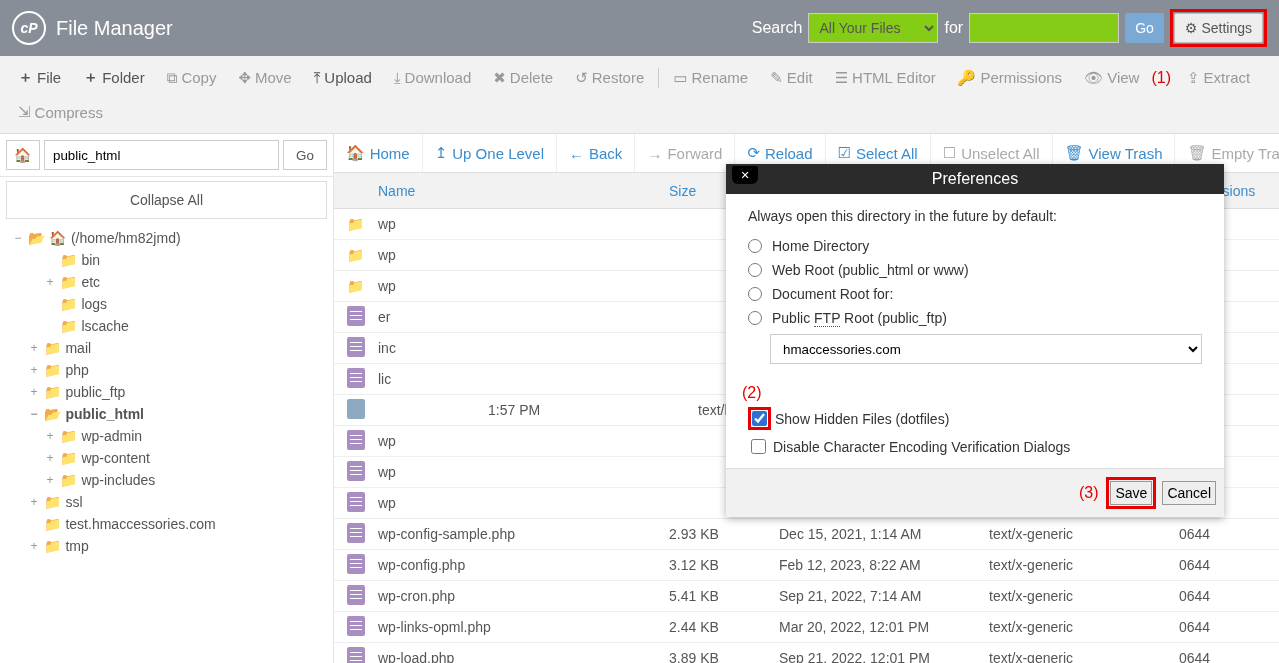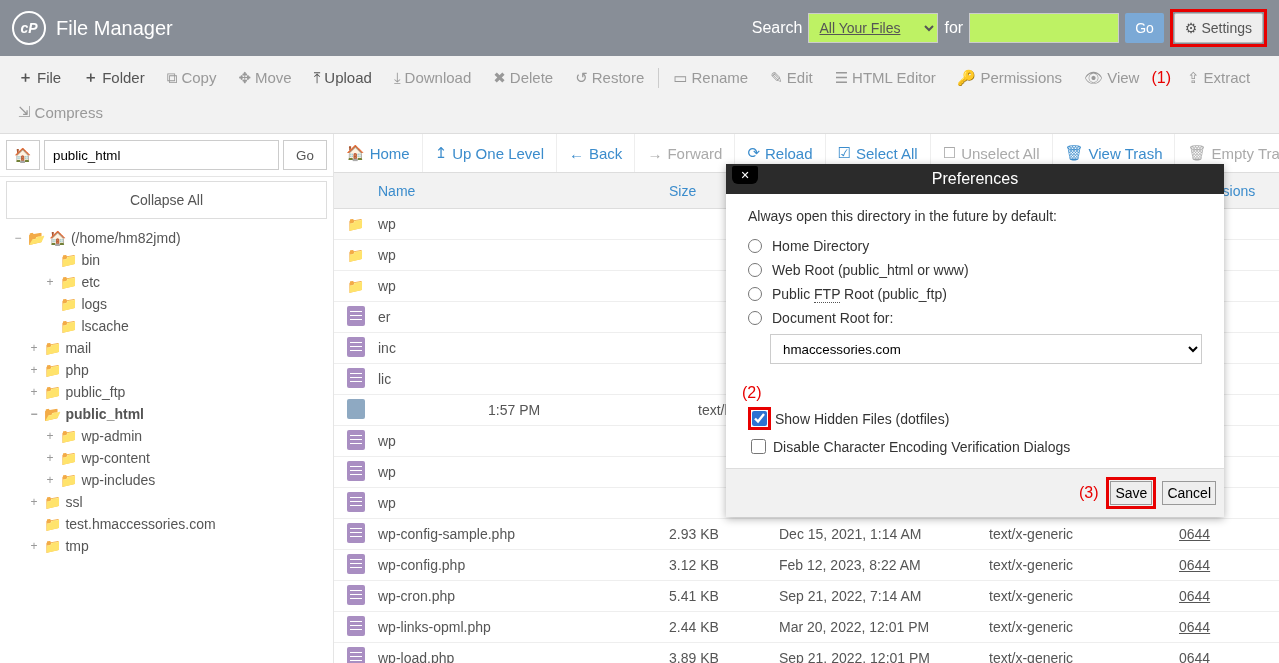--- a/index.html
+++ b/index.html
@@ -3,21 +3,21 @@
 <meta charset="utf-8">
 <style>
 * { box-sizing: border-box; margin: 0; padding: 0; }
 body { font-family: -apple-system, "Helvetica Neue", Arial, sans-serif; font-size: 14px; color: #333; background: #fff; overflow: hidden; }
 
 
 .topbar { background: #888e97; color: #fff; height: 56px; display: flex; align-items: center; padding: 0 12px; }
 .brand { display: flex; align-items: center; gap: 10px; font-size: 20px; font-weight: 300; }
 .brand-icon { width: 34px; height: 34px; border: 2px solid #fff; border-radius: 50%; display: flex; align-items: center; justify-content: center; font-weight: bold; font-size: 14px; font-style: italic; }
 .search-area { margin-left: auto; display: flex; align-items: center; gap: 6px; font-size: 16px; }
-.search-area select, .search-area input { height: 30px; border: 1px solid #ccc; padding: 2px 6px; font-size: 14px; background:#bef264; color:#555;text-decoration:underline; }
+.search-area select, .search-area input { height: 30px; border: 1px solid #ccc; padding: 2px 6px; font-size: 14px; background:#84cc16; color:#555; }
 .search-area select { width: 130px; }
 .search-area input { width: 150px; }
 .btn-go { background: #7ba9d6; color: #fff; border: none; height: 30px; padding: 0 10px; font-size: 14px; cursor: pointer; border-radius:2px; }
 .btn-settings { background: #eee; color: #555; border: 1px solid #bbb; height: 30px; padding: 0 10px; font-size: 14px; display: flex; align-items: center; gap: 4px; cursor: pointer; border-radius:2px; }
 
 
 .anno-box { border: 3px solid #e80000; position: relative; }
 .anno-num { position: absolute; color: #e80000; font-size: 16px; font-weight: 500; }
 
 
@@ -57,21 +57,21 @@
 .thead .c4 { width:210px; }
 .thead .c5 { width:190px; }
 .thead .c6 { width:100px; }
 
 .trow { display:flex; align-items:center; height:31px; border-bottom:1px solid #eee; color:#555; }
 .trow .ic { width:44px; text-align:center; }
 .trow .c2 { flex:1; }
 .trow .c3 { width:110px; }
 .trow .c4 { width:210px; }
 .trow .c5 { width:190px; }
-.trow .c6 { width:100px;text-decoration:underline; }
+.trow .c6 { width:100px; }
 .folder-ic { color:#e3c367; }
 .file-ic { display:inline-block; width:18px; height:20px; background:#a98ec2; border-radius:2px; position:relative; }
 .file-ic::before, .file-ic .ln { content:''; position:absolute; left:3px; right:3px; top:5px; height:1px; background:#fff; }
 .file-ic::after { content:''; position:absolute; left:3px; right:3px; top:9px; height:1px; background:#fff; box-shadow:0 4px 0 #fff; }
 .cog-ic { display:inline-block; width:18px; height:20px; background:#8ea9c2; border-radius:2px; }
 
 
 .modal { position:absolute; top:30px; left:392px; width:498px; background:#fff; box-shadow:0 2px 8px rgba(0,0,0,.3); z-index:10; }
 .modal-head { background:#2b2b2b; color:#fff; text-align:center; padding:6px; font-size:16px; position:relative; }
 .modal-close { position:absolute; left:6px; top:2px; background:#000; color:#fff; width:26px; height:18px; font-size:11px; border-radius:2px 2px 6px 6px; display:flex; align-items:center; justify-content:center; cursor:pointer; }
@@ -384,25 +384,25 @@
         <label class="radio-row">
             <input type="radio" name="d" style=""> 
             <span>Home Directory</span>
           </label>
         <label class="radio-row">
             <input type="radio" name="d" style=""> 
             <span>Web Root (public_html or www)</span>
           </label>
         <label class="radio-row">
             <input type="radio" name="d" style=""> 
-            <span><span>Public </span><span class="dotted">FTP</span><span> Root (public_ftp)</span></span>
+            <span>Document Root for:</span>
           </label>
         <label class="radio-row">
             <input type="radio" name="d" style=""> 
-            <span>Document Root for:</span>
+            <span><span>Public </span><span class="dotted">FTP</span><span> Root (public_ftp)</span></span>
           </label>
         <select><option>hmaccessories.com</option></select>
 
         <div style="height:22px"></div>
         <div class="anno-num" style="position:relative; left:-6px; top:-2px;">(2)</div>
         <label class="chk-row">
           <span class="anno-box" style="padding:1px;display:inline-flex;">
             <input type="checkbox" checked="" style="">
           </span>
           <span>Show Hidden Files (dotfiles)</span>

